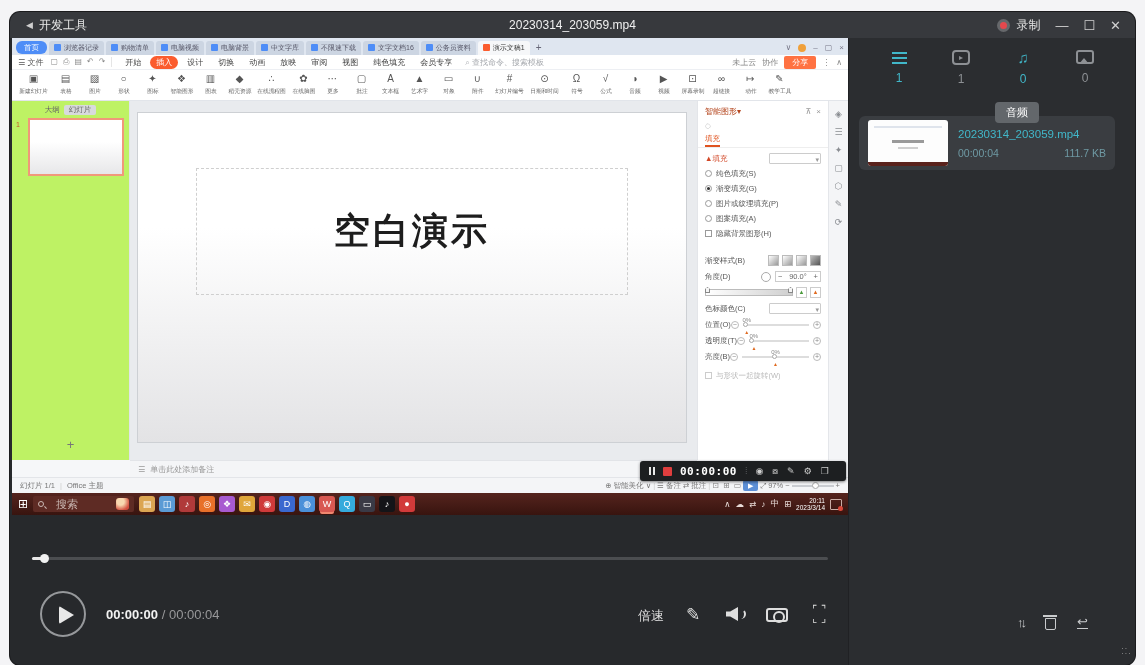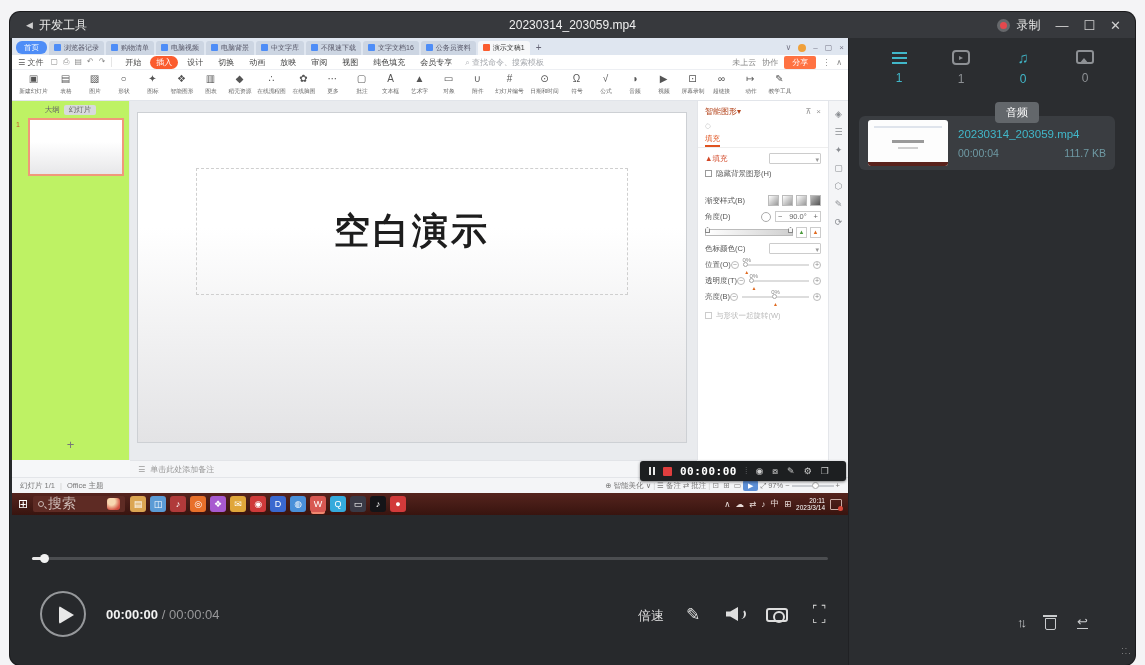--- a/index.html
+++ b/index.html
@@ -93,21 +93,21 @@
 
   .statusbar{position:absolute;left:0;right:0;bottom:22px;height:16px;background:#f4f5f7;border-top:1px solid #e3e5e9;display:flex;align-items:center;font-size:7.5px;color:#777;padding:0 8px;gap:5px}
   .sb-right{margin-left:auto;display:flex;gap:2px;align-items:center}
   .sb-play{width:15px;height:11px;background:#5c8fd6;border-radius:2px;color:#fff;font-size:7px;display:flex;align-items:center;justify-content:center}
   .zoomtrack{width:42px;height:2px;background:#c9ccd1;position:relative}
   .zoomtrack .h{position:absolute;left:48%;top:-2.5px;width:7px;height:7px;border-radius:50%;background:#fff;border:1px solid #aaa}
   .vicons{display:flex;gap:4px;color:#888;font-size:8px}
 
   .wtaskbar{position:absolute;left:0;right:0;bottom:0;height:22px;background:linear-gradient(#55241e,#38140f);display:flex;align-items:center;padding:0 6px;gap:5px}
   .tstart{color:#fff;font-size:12px}
-  .tsearch{width:92px;height:16px;background:#5e2b24;border-radius:2px;display:flex;align-items:center;gap:4px;padding:0 5px;color:#cbb9b4;font-size:14px}
+  .tsearch{width:101px;height:16px;background:#5e2b24;border-radius:2px;display:flex;align-items:center;gap:12px;padding:0 5px;color:#cbb9b4;font-size:11px}
   .mag{width:6px;height:6px;border:1px solid #cbb9b4;border-radius:50%;position:relative}
   .mag::after{content:"";position:absolute;left:5px;top:5px;width:3px;height:1px;background:#cbb9b4;transform:rotate(45deg)}
   .cake{margin-left:auto;width:13px;height:12px;background:radial-gradient(circle at 35% 30%,#f7d8b0 30%,#d34f3f 75%);border-radius:3px}
   .tapps{display:flex;gap:4px;align-items:center}
   .tapp{width:16px;height:16px;border-radius:3px;display:flex;align-items:center;justify-content:center;color:#fff;font-size:9px;position:relative}
   .tapp.active{box-shadow:inset 0 0 0 16px rgba(255,255,255,.18),0 3px 0 -1px #f0876f}
   .ttray{margin-left:auto;display:flex;align-items:center;gap:5px;color:#e8dcd8;font-size:8.5px}
   .tclock{display:flex;flex-direction:column;align-items:flex-end;font-size:6.5px;line-height:7.5px;color:#fff}
   .tpeek{width:12px;height:11px;border:1px solid #c9aca5;position:relative;border-radius:1px}
   .tpeek::after{content:"";position:absolute;right:-2px;bottom:-2px;width:5px;height:5px;border-radius:50%;background:#d8483a}
@@ -412,20 +412,38 @@
             </span>
         </div>
         <div class="pp-obj">◌</div>
         <div><span class="pp-tab">填充</span></div>
         <div class="pp-hr"></div>
         <div class="pp-sec">
             <span>▲ </span>
             <span>填充</span>
           <span class="pp-dd"></span>
         </div>
+        <div>
+            <div class="pp-radio">
+            <span class="rb"></span>
+            <span>纯色填充(S)</span>
+          </div>
+            <div class="pp-radio checked">
+            <span class="rb"></span>
+            <span>渐变填充(G)</span>
+          </div>
+            <div class="pp-radio">
+            <span class="rb"></span>
+            <span>图片或纹理填充(P)</span>
+          </div>
+            <div class="pp-radio">
+            <span class="rb"></span>
+            <span>图案填充(A)</span>
+          </div>
+          </div>
         <div class="pp-radio">
             <span class="cb"></span>
             <span>隐藏背景图形(H)</span>
           </div>
         <div class="pp-row" style="margin-top:16px">
           <span>渐变样式(B)</span>
           <span style="margin-left:auto;display:flex">
               <span class="gsq"></span>
               <span class="gsq"></span>
               <span class="gsq"></span>

